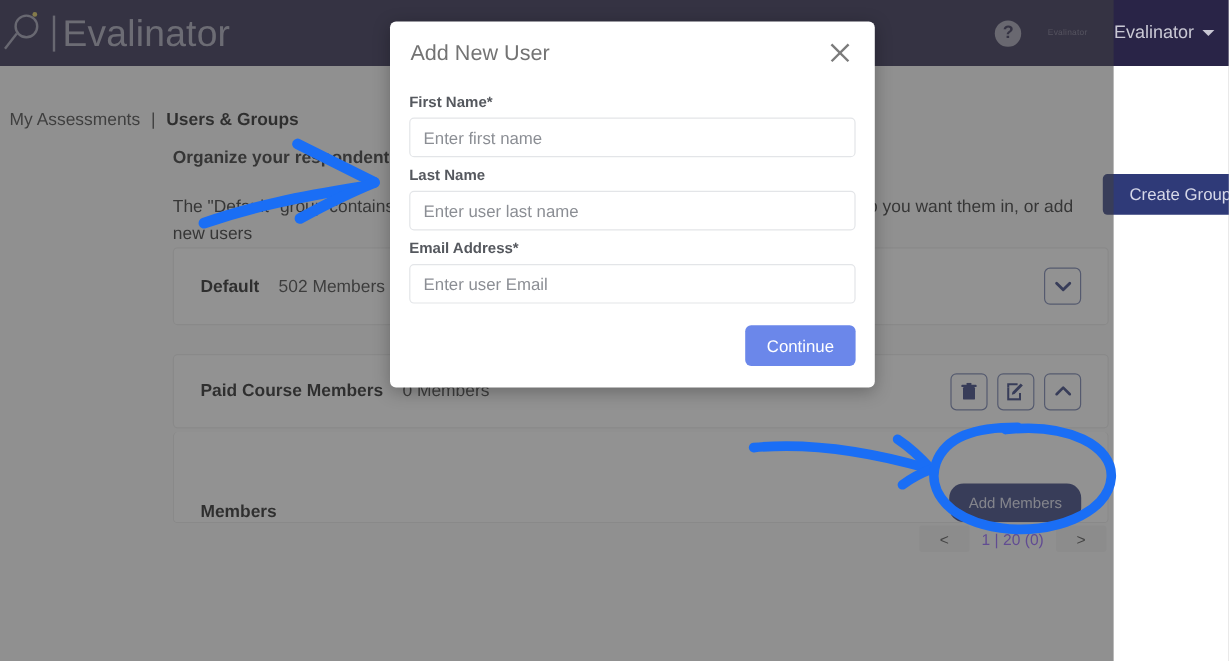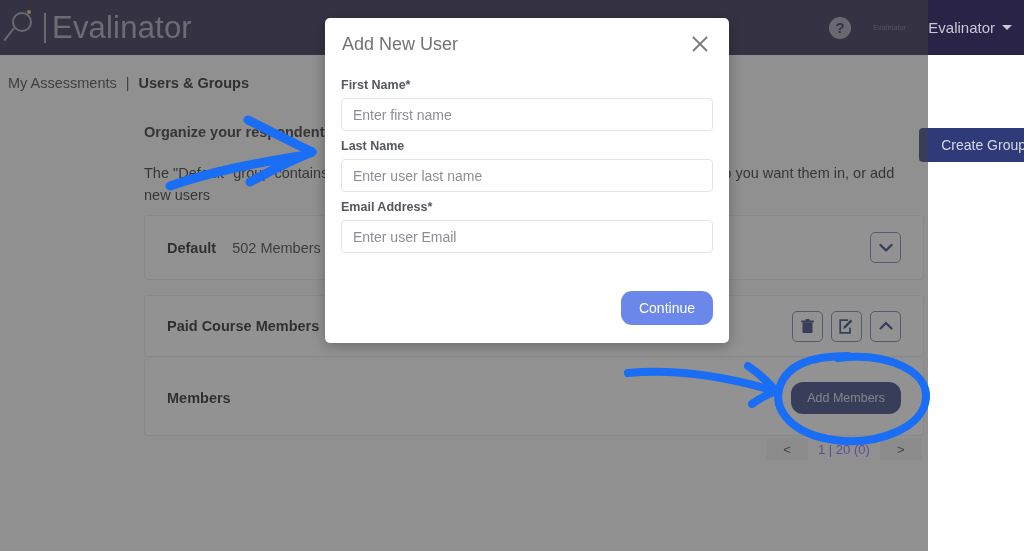--- a/index.html
+++ b/index.html
@@ -115,21 +115,21 @@
   .caret-down {
     width: 0; height: 0;
     border-left: 5px solid transparent;
     border-right: 5px solid transparent;
     border-top: 5px solid #c9c8d4;
   }
 
   
   .crumbrow {
     position: absolute;
-    top: 55px; left: 0;
+    top: 72px; left: 0;
     width: 1024px; height: 55px;
     display: flex;
     align-items: center;
   }
   .crumbs {
     margin-left: 8px;
     font-size: 14.5px;
     display: flex;
     align-items: center;
     gap: 9px;
@@ -177,23 +177,23 @@
     position: absolute;
     left: 144px;
     width: 780px;
     background: #f7f7f7;
     border: 1px solid #e2e2e2;
     border-radius: 4px;
     display: flex;
     align-items: center;
     padding: 0 22px;
   }
-  .card.default    { top: 215px; height: 65px; }
+  .card.default    { top: 206px; height: 65px; }
   .card.paid       { top: 295px; height: 62px; }
-  .card.members    { top: 360px; height: 76px; border-top: none; }
+  .card.members    { top: 360px; height: 76px; border-top: none; align-items: flex-end; }
 
   .group-name {
     font-size: 14.5px;
     font-weight: bold;
     color: #1b1b1b;
   }
   .group-count {
     font-size: 14.5px;
     color: #3a3a3a;
     margin-left: 16px;
@@ -318,26 +318,25 @@
 
   .modal-actions {
     display: flex;
     justify-content: flex-end;
     margin-top: 18px;
   }
   .continue-btn {
     background: #6b87ea;
     color: #ffffff;
     border: none;
-    border-radius: 11px;
+    border-radius: 5px;
     font-size: 14px;
     padding: 9px 18px;
     cursor: pointer;
     font-family: "Liberation Sans", sans-serif;
-    margin-top: 20px;
   }
 
   
   .annot {
     position: absolute;
     inset: 0;
     pointer-events: none;
   }
 </style>
 </head>

